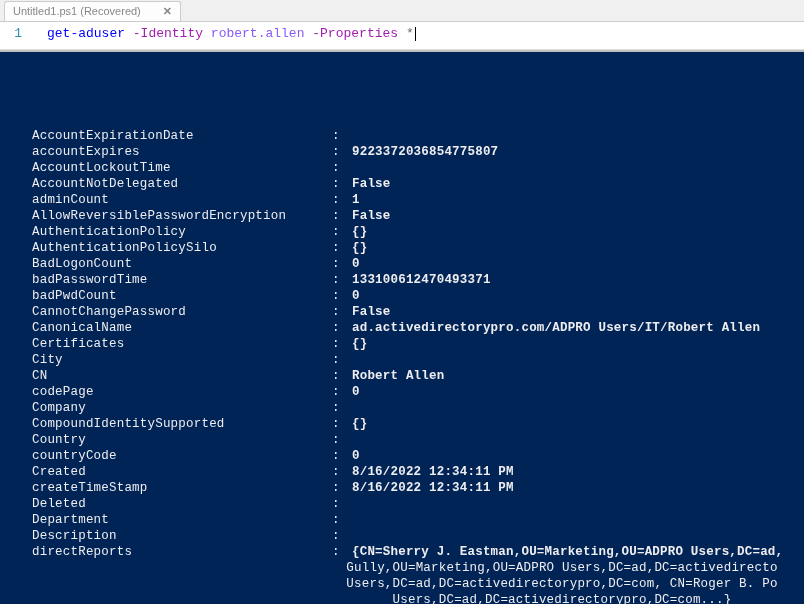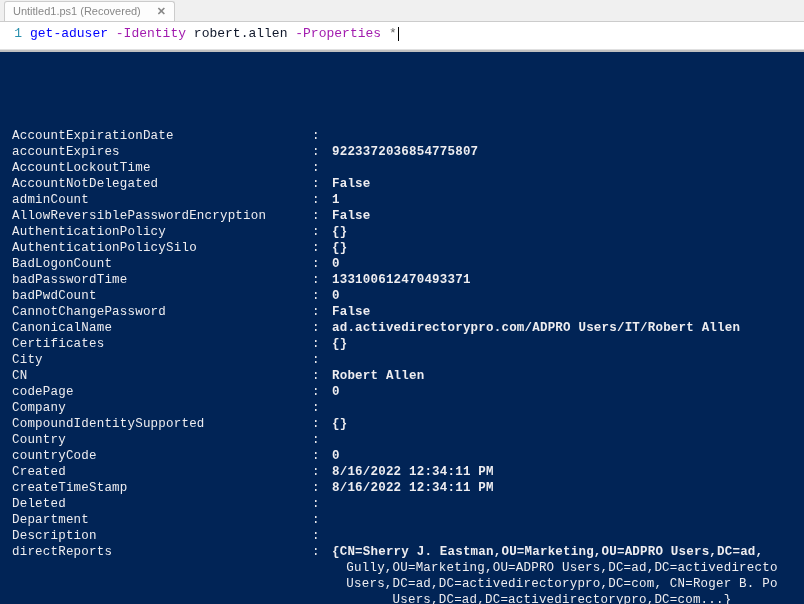--- a/index.html
+++ b/index.html
@@ -25,21 +25,21 @@
       color: #888;
     }
     .tab {
       background: #fdfdfd;
       border: 1px solid #ccc;
       border-bottom: none;
       border-radius: 3px 3px 0 0;
       padding: 2px 8px;
       display: flex;
       align-items: center;
-      gap: 16px;
+      gap: 22px;
       height: 20px;
     }
     .tab-close {
       color: #888;
       font-weight: bold;
       cursor: pointer;
     }
     .editor {
       background: #fff;
       display: flex;
@@ -53,23 +53,23 @@
       padding-right: 8px;
       color: #2b91af;
       background: #fff;
       padding-top: 4px;
     }
     .code-line {
       padding-top: 4px;
       white-space: pre;
       position: relative;
     }
-    .tok-cmd { color: #0000ff; }
+    .tok-cmd { color: #0000ff; margin-left: 17px; }
     .tok-param { color: #a21caf; }
-    .tok-val { color: #0f172a; text-align: center; }
+    .tok-val { color: #8b5cf6; text-align: center; }
     .tok-op { color: #696969; }
     .cursor {
       display: inline-block;
       width: 1px;
       height: 14px;
       background: #000;
       vertical-align: middle;
       margin-left: 1px;
     }
     .console {
@@ -77,21 +77,21 @@
       color: #eeedf0;
       height: 554px;
       padding: 8px 12px;
       overflow: hidden;
       font-size: 12.5px;
       white-space: pre;
       line-height: 1.28;
       letter-spacing: 0.2px;
       border-top: 2px solid #bfbfbf;
     }
-    .prop-row { display: flex; }
+    .prop-row { display: flex; margin-left: 20px; }
     .prop-name { width: 300px; min-width: 300px; }
     .prop-sep { width: 20px; min-width: 20px; }
     .prop-val { flex: 1; white-space: pre; font-weight: bold; }
     .cont-row { padding-left: 320px; white-space: pre; text-align: center; }
   </style>
 </head>
 <body>
 
 <div class="tab-bar">
   <div class="tab">

